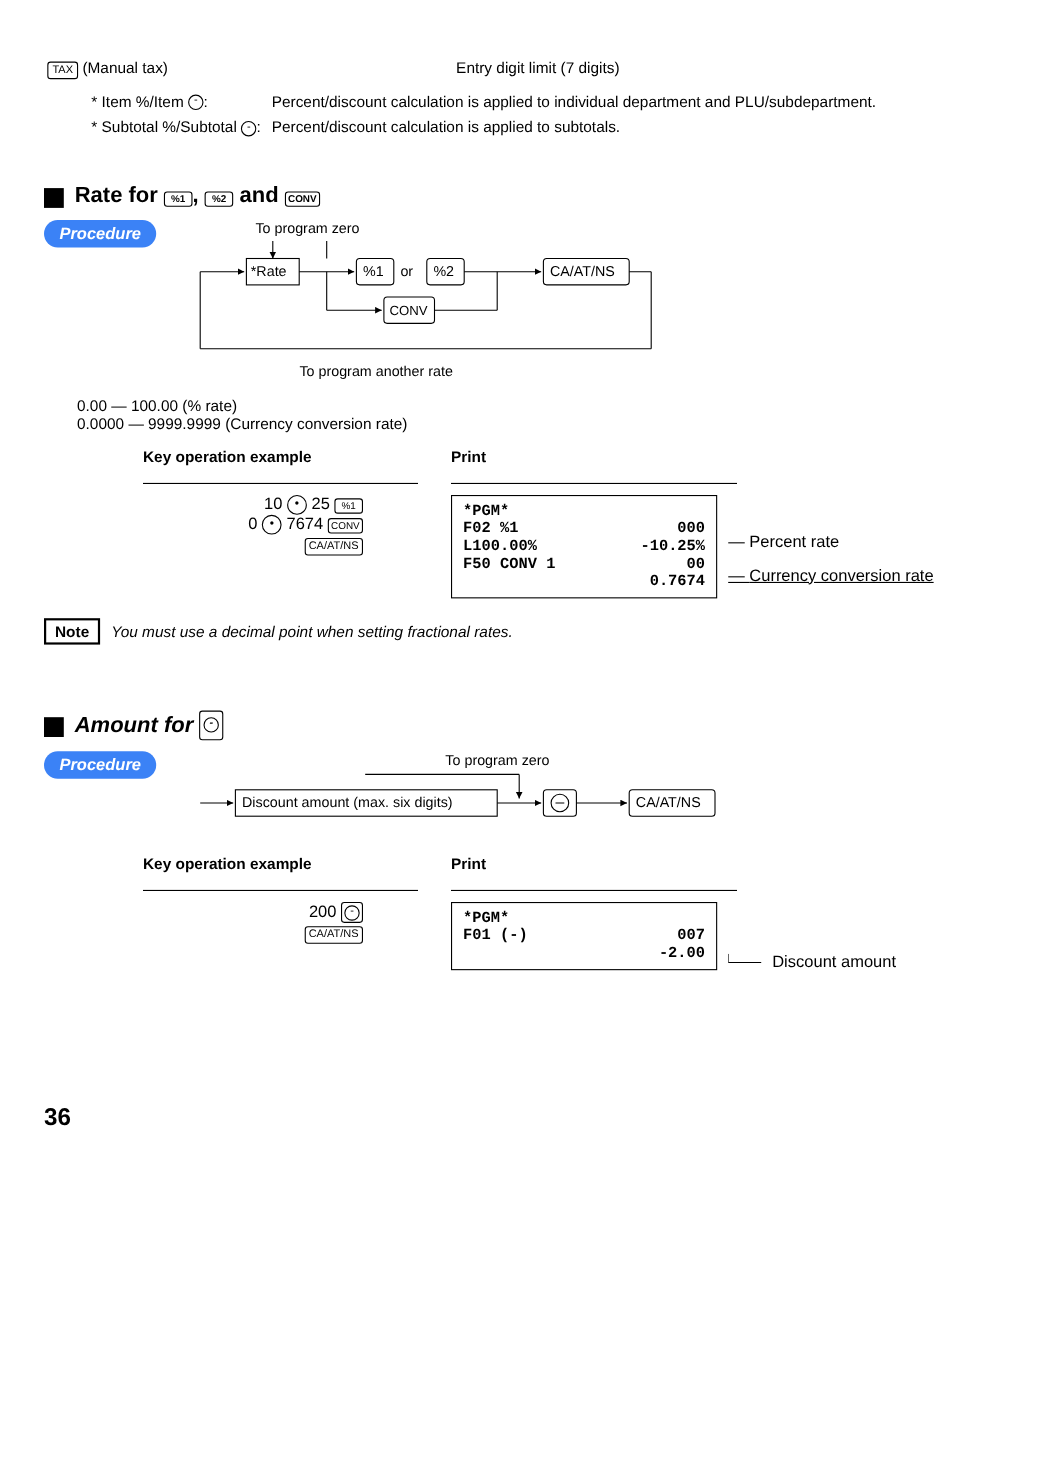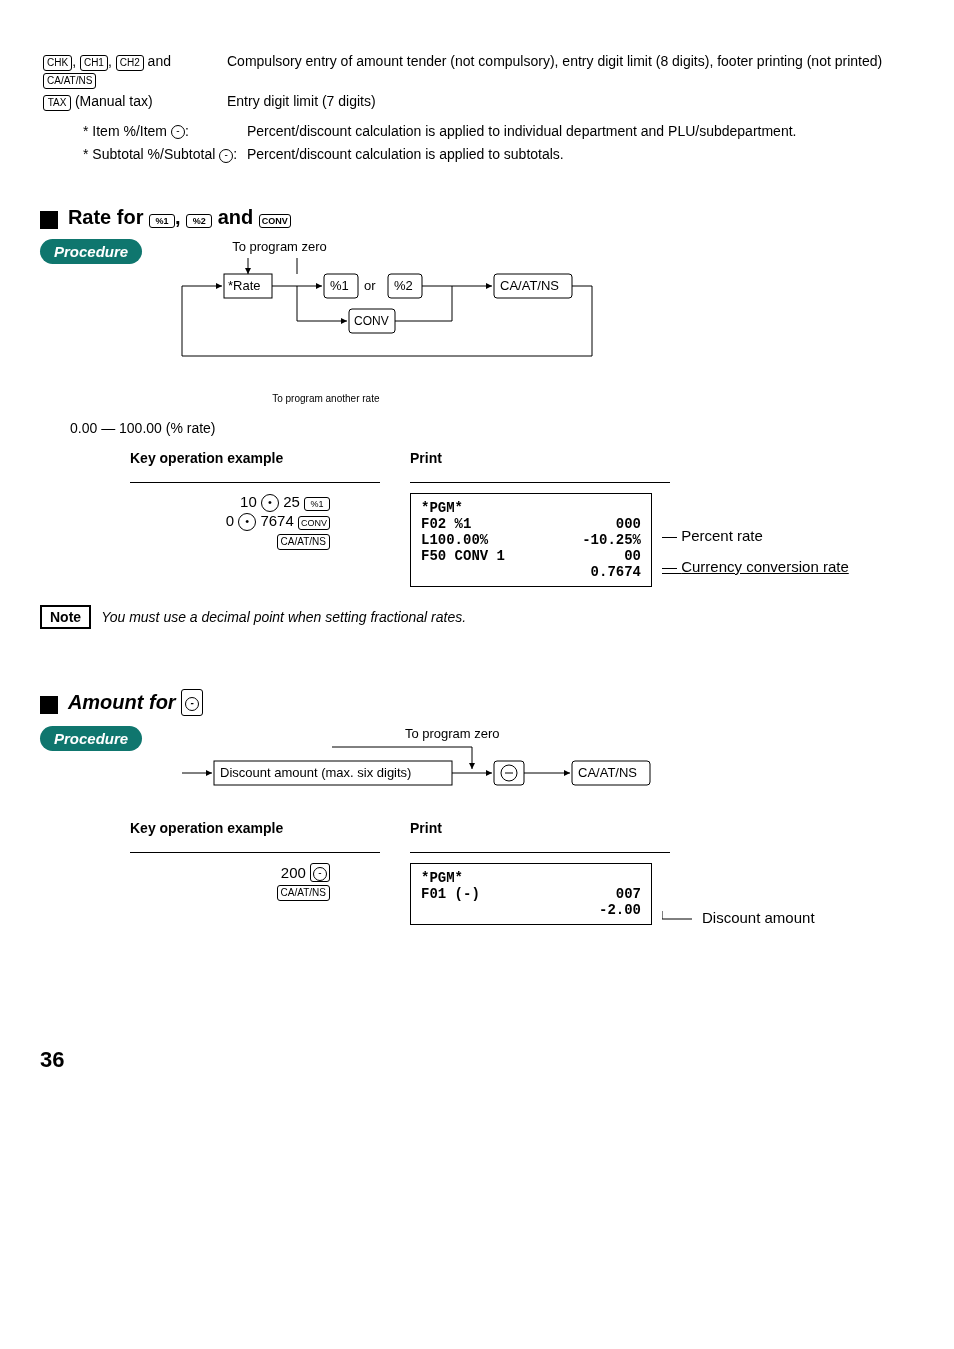--- a/index.html
+++ b/index.html
@@ -61,21 +61,21 @@
   }
   .black-square {
     display:inline-block;
     width:18px;height:18px;
     background:#000;
     vertical-align:middle;
     margin-right:6px;
   }
   .procedure-badge {
     display:inline-block;
-    background:#0f766e;
+    background:#3b82f6;
     color:#fff;
     font-weight:bold;
     font-style:italic;
     padding:4px 14px;
     border-radius:14px;
     font-size:15px;
   }
   .note-badge {
     display:inline-block;
     border:2px solid #000;
@@ -103,26 +103,20 @@
     padding-bottom:16px;
     text-align:left;
   }
   .italic { font-style: italic; }
 </style>
 </head>
 <body>
 
 <table class="spec" style="width:100%;margin-bottom:6px;">
   <tbody>
-      <tr>
-    <td style="width:180px;">
-      <span class="keycap">CHK</span><span>, </span><span class="keycap">CH1</span><span>, </span><span class="keycap">CH2</span><span> and </span><span class="keycap">CA/AT/NS</span>
-    </td>
-    <td>Compulsory entry of amount tender (not compulsory), entry digit limit (8 digits), footer printing (not printed)</td>
-  </tr>
   <tr>
     <td>
       <span class="keycap">TAX</span><span> (Manual tax)</span>
     </td>
     <td>Entry digit limit (7 digits)</td>
   </tr>
 </tbody>
   </table>
 
 <div style="margin-left:40px;margin-top:6px;">
@@ -188,26 +182,27 @@
 
       <line x1="76" y1="2" x2="76" y2="18" stroke="#000" marker-end="url(#ah)"></line>
 
       <line x1="400" y1="30" x2="420" y2="30" stroke="#000"></line>
       <line x1="420" y1="30" x2="420" y2="100" stroke="#000"></line>
       <line x1="420" y1="100" x2="10" y2="100" stroke="#000"></line>
       <line x1="10" y1="100" x2="10" y2="30" stroke="#000"></line>
 
       <line x1="125" y1="2" x2="125" y2="18" stroke="#000"></line>
     </svg>
-    <div style="font-size:10px;margin-left:100px;margin-top:24px;">To program another rate</div>
+    <div style="font-size:13px;margin-left:100px;">To program another rate</div>
   </div>
 </div>
 
 <div style="margin-top:16px;">
   <div style="margin-left:30px;">0.00 — 100.00 (% rate)</div>
+  <div style="margin-left:30px;">0.0000 — 9999.9999 (Currency conversion rate)</div>
 </div>
 
 <div style="display:flex;margin-top:14px;">
   <div style="flex:0 0 370px;">
     <div class="col-header" style="margin:0 30px 10px 90px;">Key operation example</div>
     <div style="text-align:right;margin-right:80px;font-size:15px;">
       <div>
         <span>10</span> <span class="circled">•</span> <span>25</span> <span class="keycap keycap-sm">%1</span>
       </div>
       <div>

